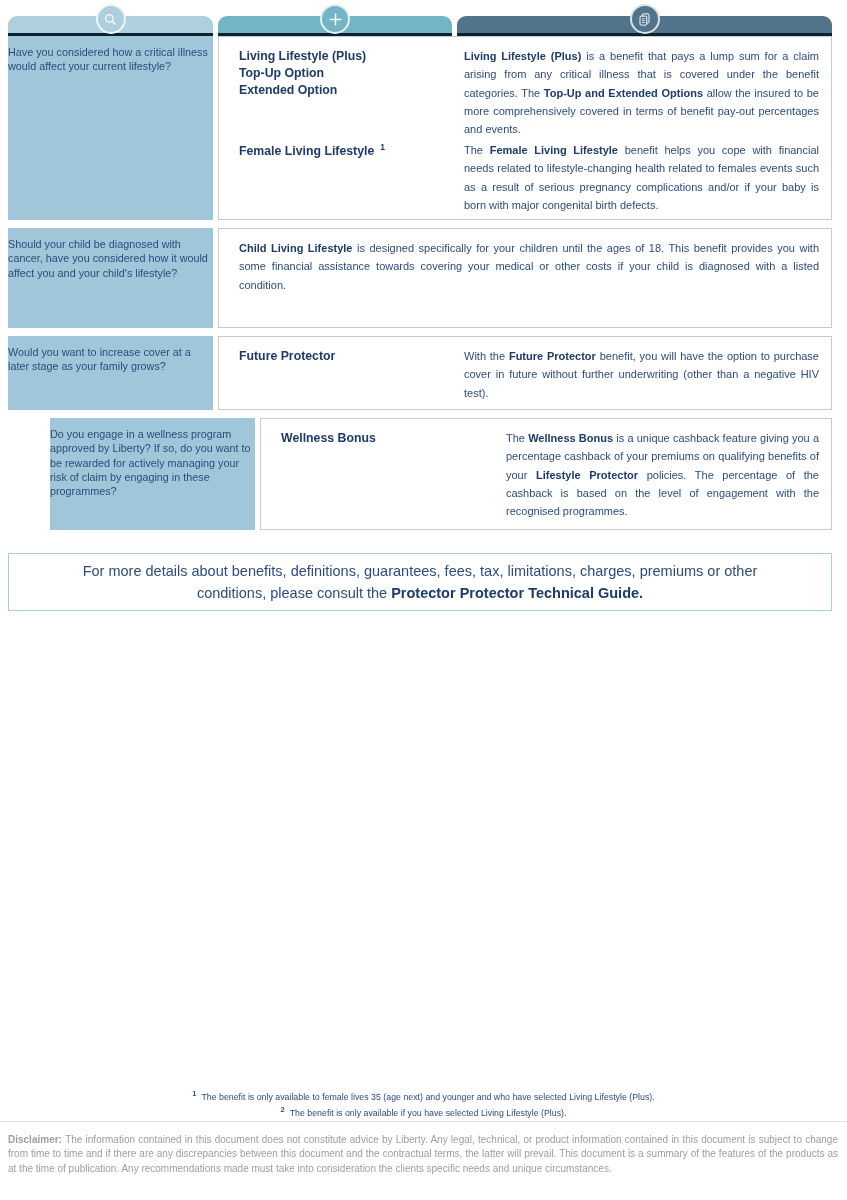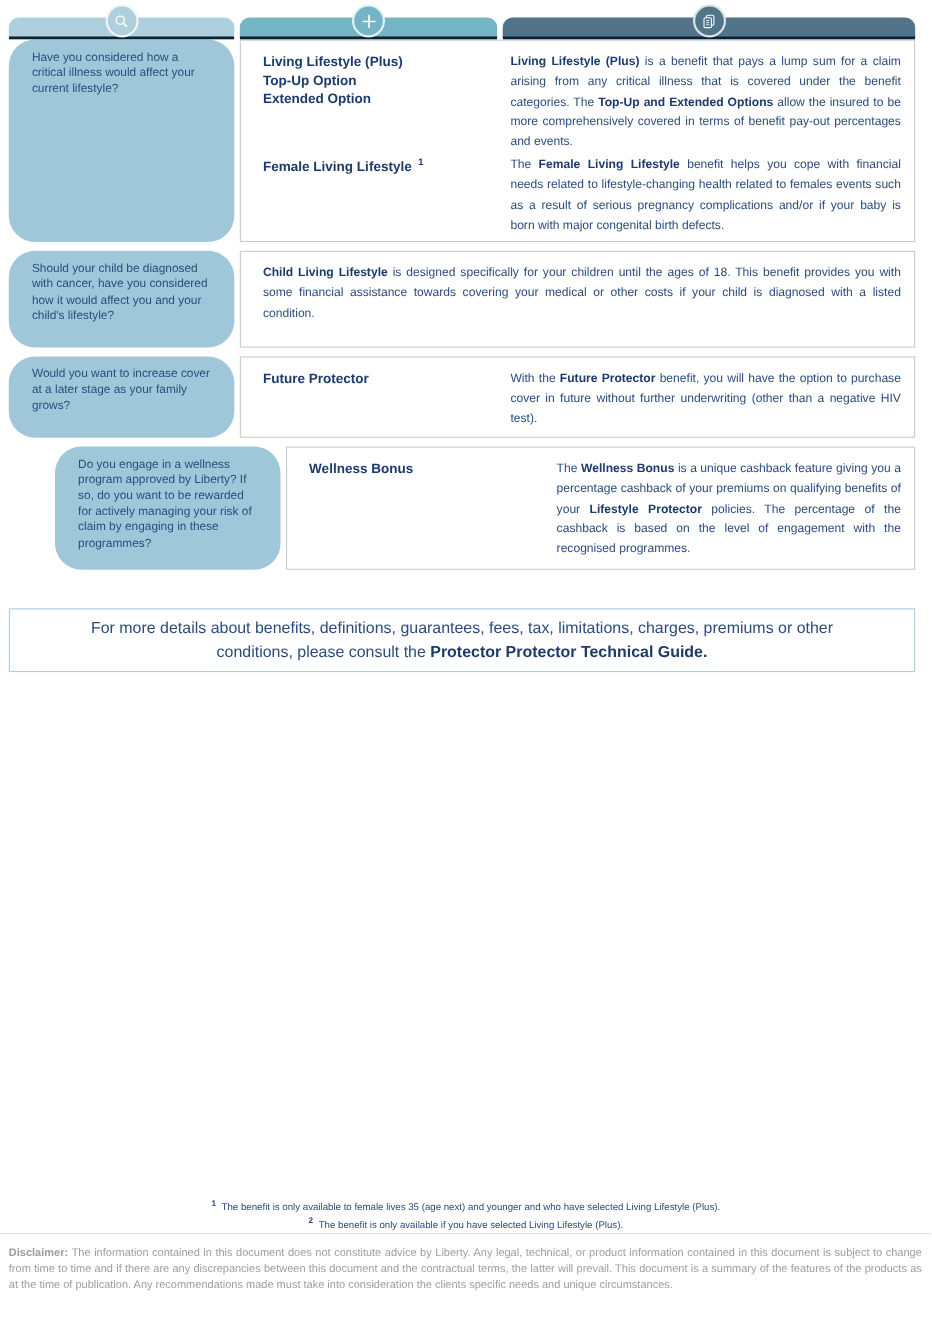--- a/index.html
+++ b/index.html
@@ -19,26 +19,26 @@
          border:2px solid rgba(255,255,255,.8);
          display:flex;align-items:center;justify-content:center;z-index:2;}
   .hicon1{background:var(--questions_header,#aecfde);}
   .hicon2{background:var(--benefits_header,#73b5c5);}
   .hicon3{background:var(--descriptions_header,#52748a);}
 
   
   .row{display:flex;gap:5px;}
   .row + .row{margin-top:8px;}
   .r1{height:184px;}
-  .r2{height:88px;}
+  .r2{height:100px;}
   .r3{height:74px;}
   .r4{height:112px;margin-left:42px;}
   .qbox{width:205px;box-sizing:border-box;background:var(--questions_cell,#a2c8da);
         color:var(--text_navy,#2b4c7c);font-size:10.8px;line-height:1.33;
-        padding:9px 21px;overflow:hidden;border-radius:24px;}
+        padding:9px 0;overflow:hidden;}
   .bbox{flex:1;box-sizing:border-box;border:1px solid var(--box_border,#c4ccd2);
         background:#fff;display:flex;flex-direction:column;
         padding:10px 12px 0 20px;overflow:hidden;}
   .entry{display:flex;}
   .e-tall{min-height:94px;}
   .names{width:225px;flex-shrink:0;font-weight:bold;
          color:var(--text_bold_navy,#1c3a6b);font-size:12.3px;line-height:1.4;
          white-space:pre-line;padding-top:1px;}
   .names sup{font-size:8.5px;margin-left:6px;font-weight:bold;}
   .desc{flex:1;color:var(--text_navy,#2b4c7c);font-size:11px;line-height:1.66;

